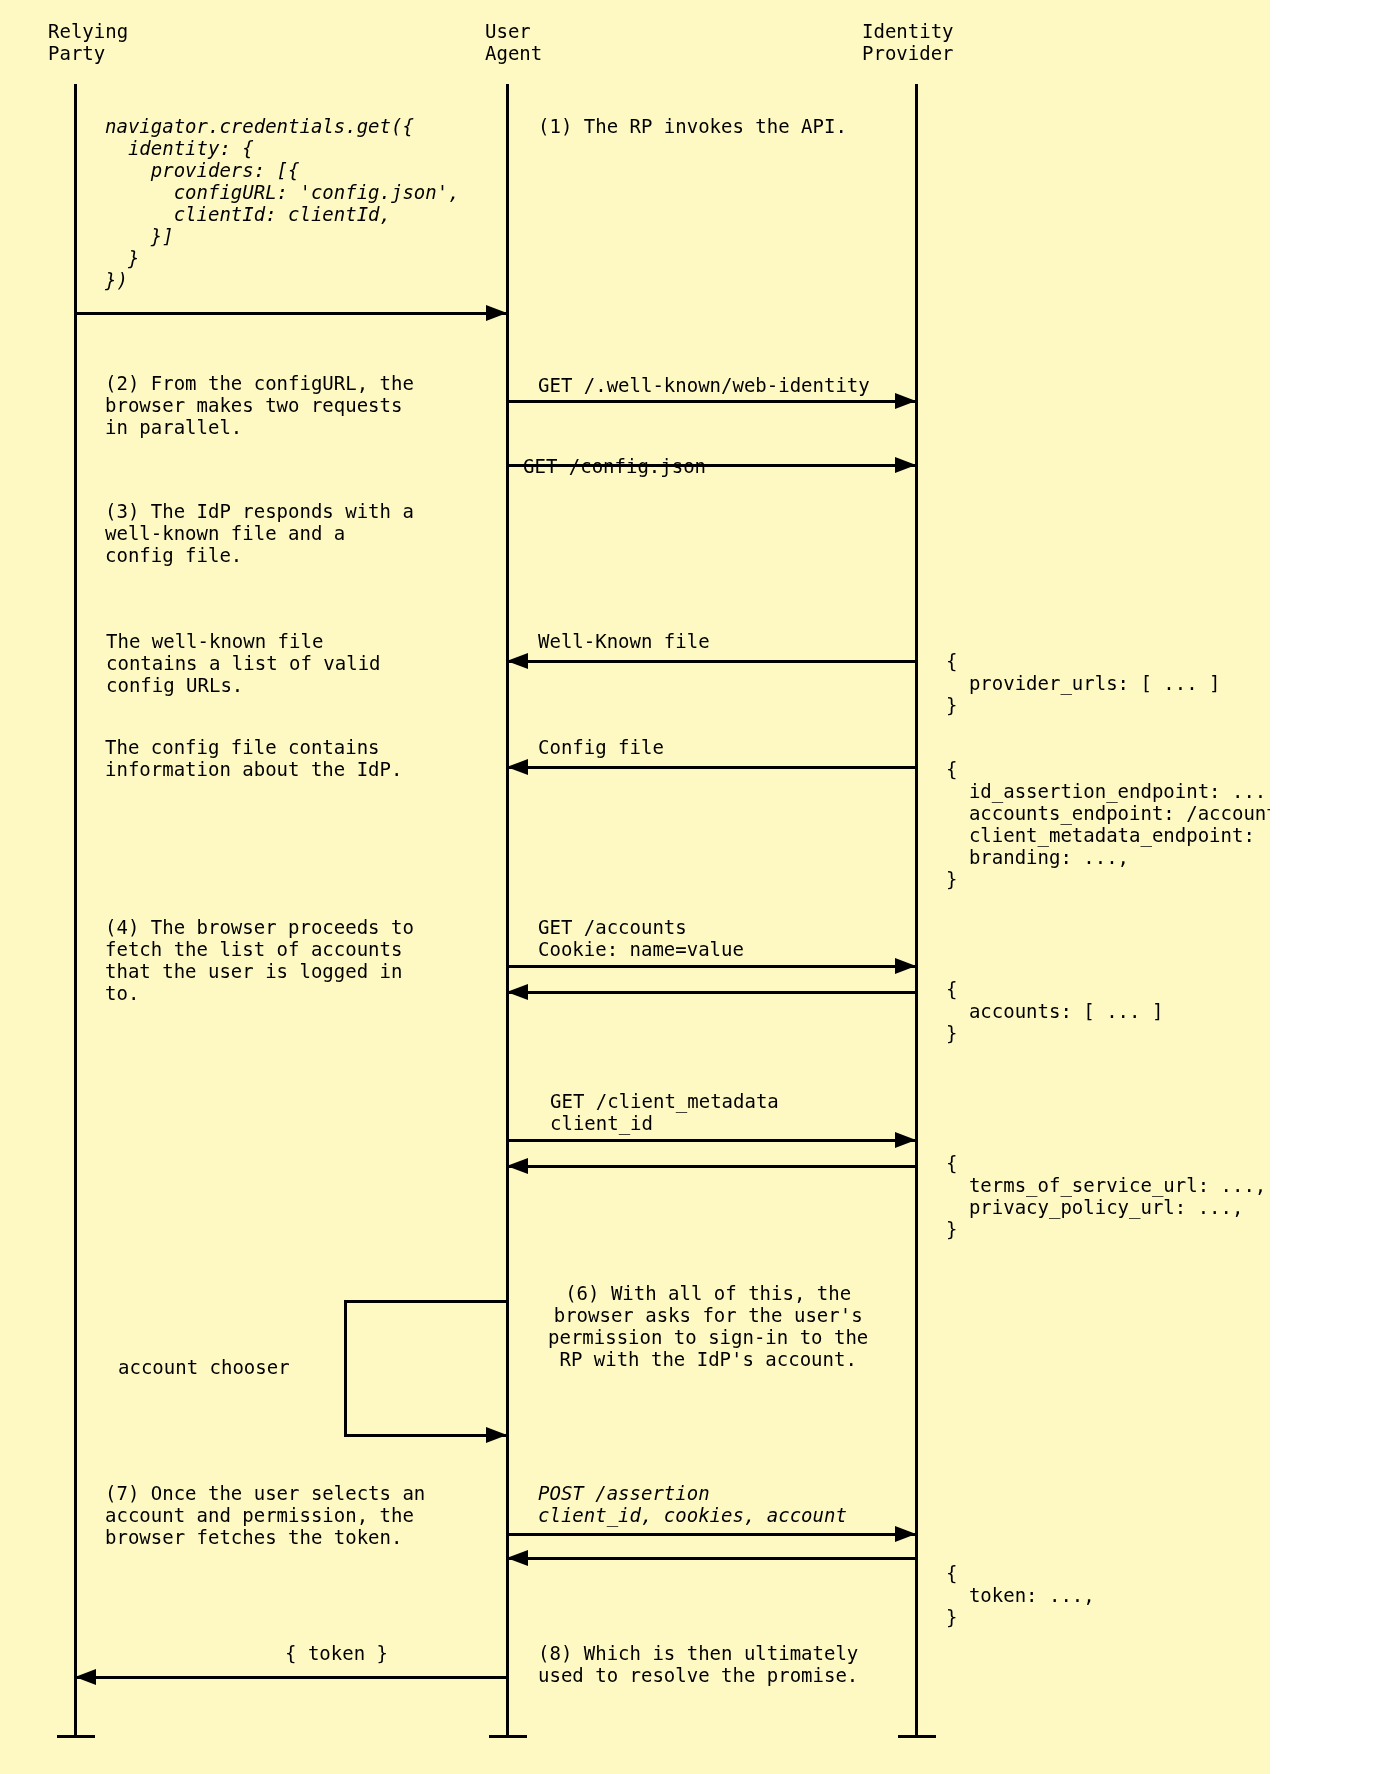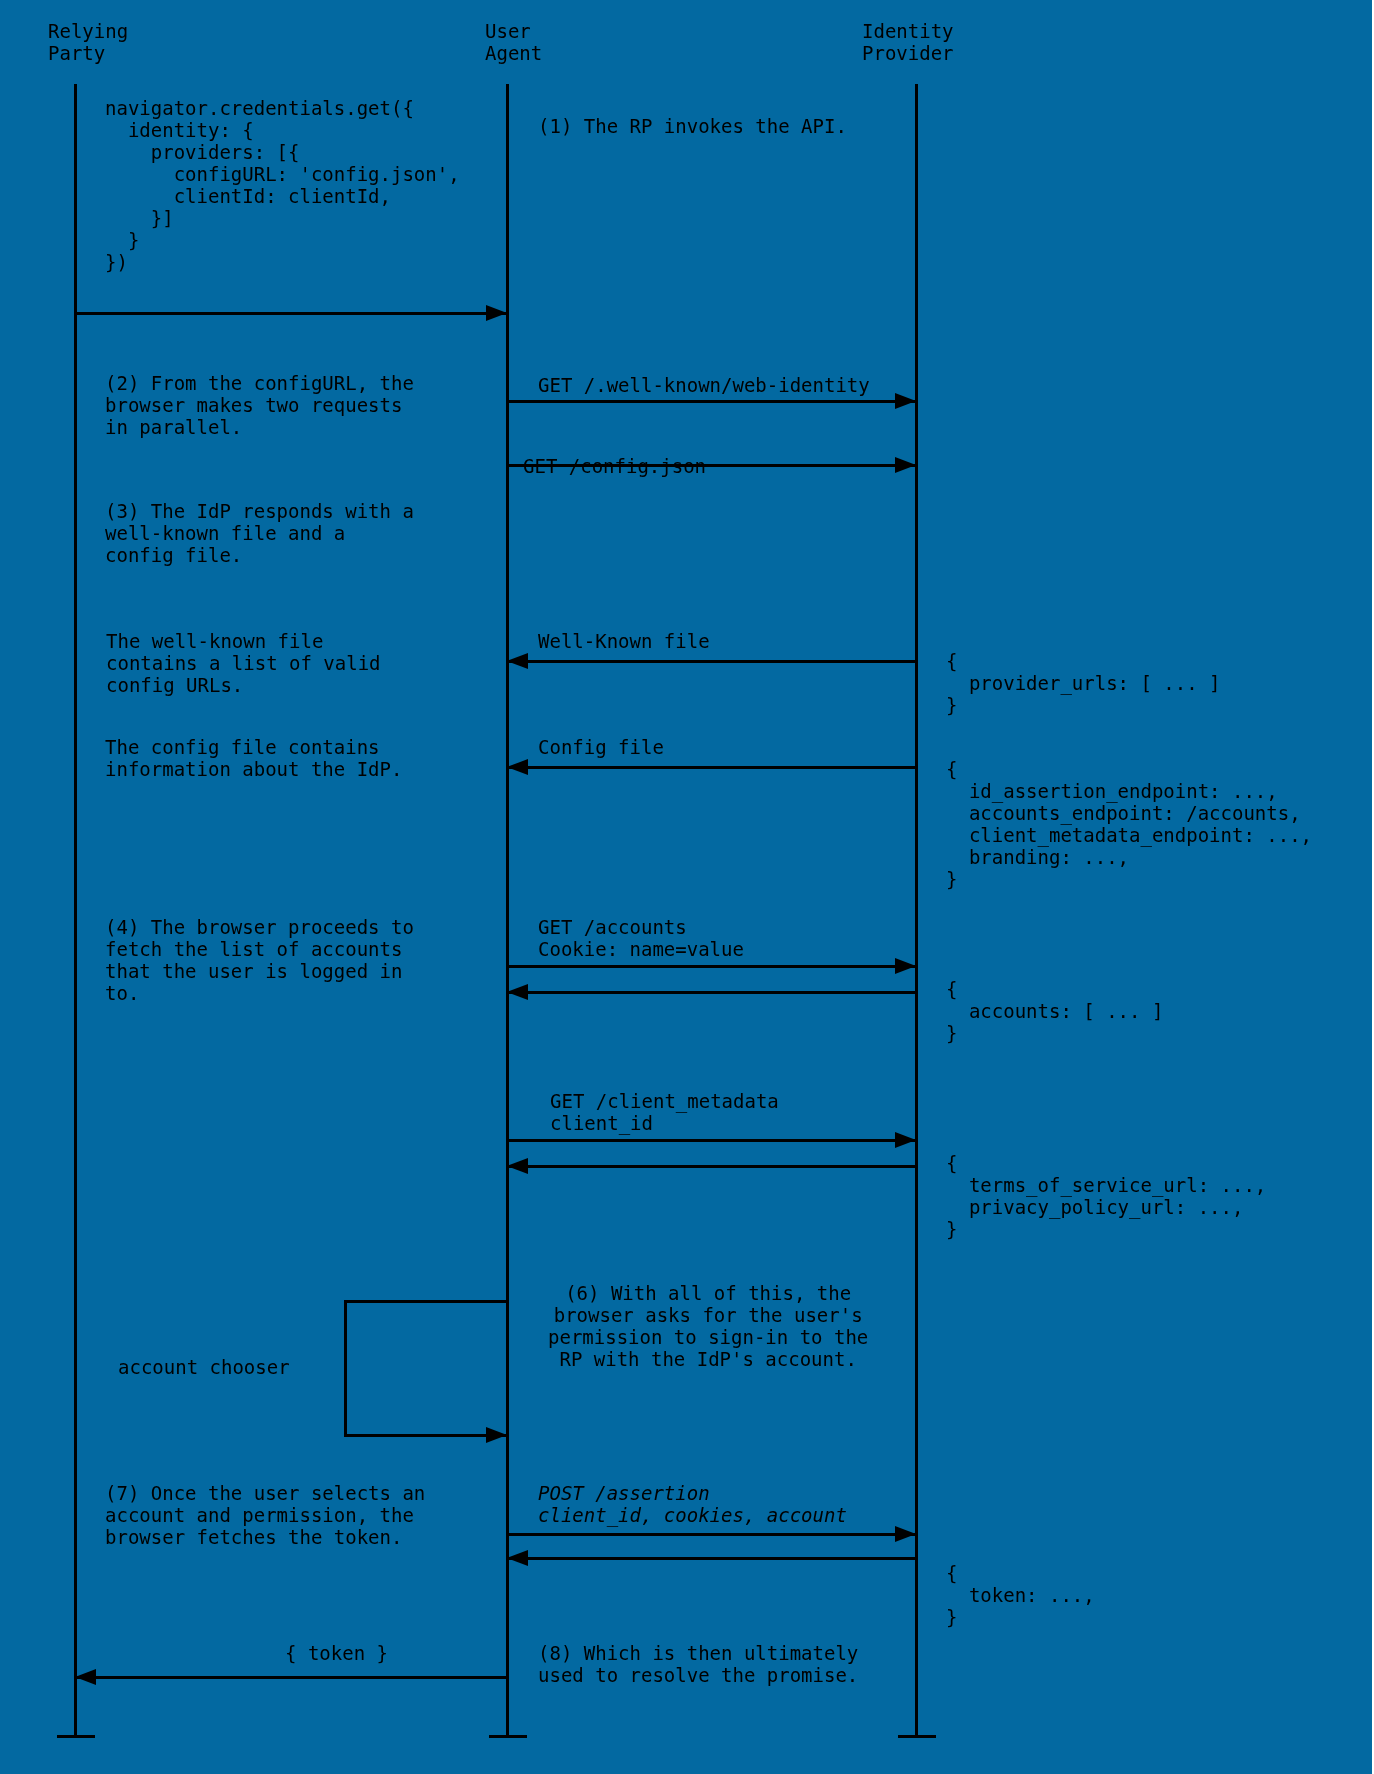--- a/index.html
+++ b/index.html
@@ -2,23 +2,23 @@
 <html><head>
 <meta charset="utf-8">
 <style>
   html, body {
     margin: 0;
     padding: 0;
     background: #ffffff;
   }
   #canvas {
     position: relative;
-    width: 1372px;
+    width: 1270px;
     height: 1774px;
-    background: #0369a1;
+    background: #fef9c3;
     color: #000000;
     font-family: "DejaVu Sans Mono", "Liberation Mono", monospace;
     font-size: 19px;
     line-height: 22px;
     overflow: hidden;
   }
   .abs { position: absolute; }
   pre.txt {
     margin: 0;
     font: inherit;
@@ -77,21 +77,21 @@
 Provider</pre>
 
   <div class="lifeline" style="left:74px;  top:84px; height:1654px;"></div>
   <div class="lifeline" style="left:506px; top:84px; height:1654px;"></div>
   <div class="lifeline" style="left:915px; top:84px; height:1654px;"></div>
 
   <div class="foot" style="left:57px;  top:1735px;"></div>
   <div class="foot" style="left:489px; top:1735px;"></div>
   <div class="foot" style="left:898px; top:1735px;"></div>
 
-  <pre class="txt abs" style="left:105px; top:97px;">navigator.credentials.get({
+  <pre class="txt abs" style="left:105px; top:115px;font-style:italic;">navigator.credentials.get({
   identity: {
     providers: [{
       configURL: 'config.json',
       clientId: clientId,
     }]
   }
 })</pre>
   <pre class="txt abs" style="left:538px; top:115px;">(1) The RP invokes the API.</pre>
   <div class="arrow head-right" style="left:75px; top:312px; width:432px;"></div>
 

